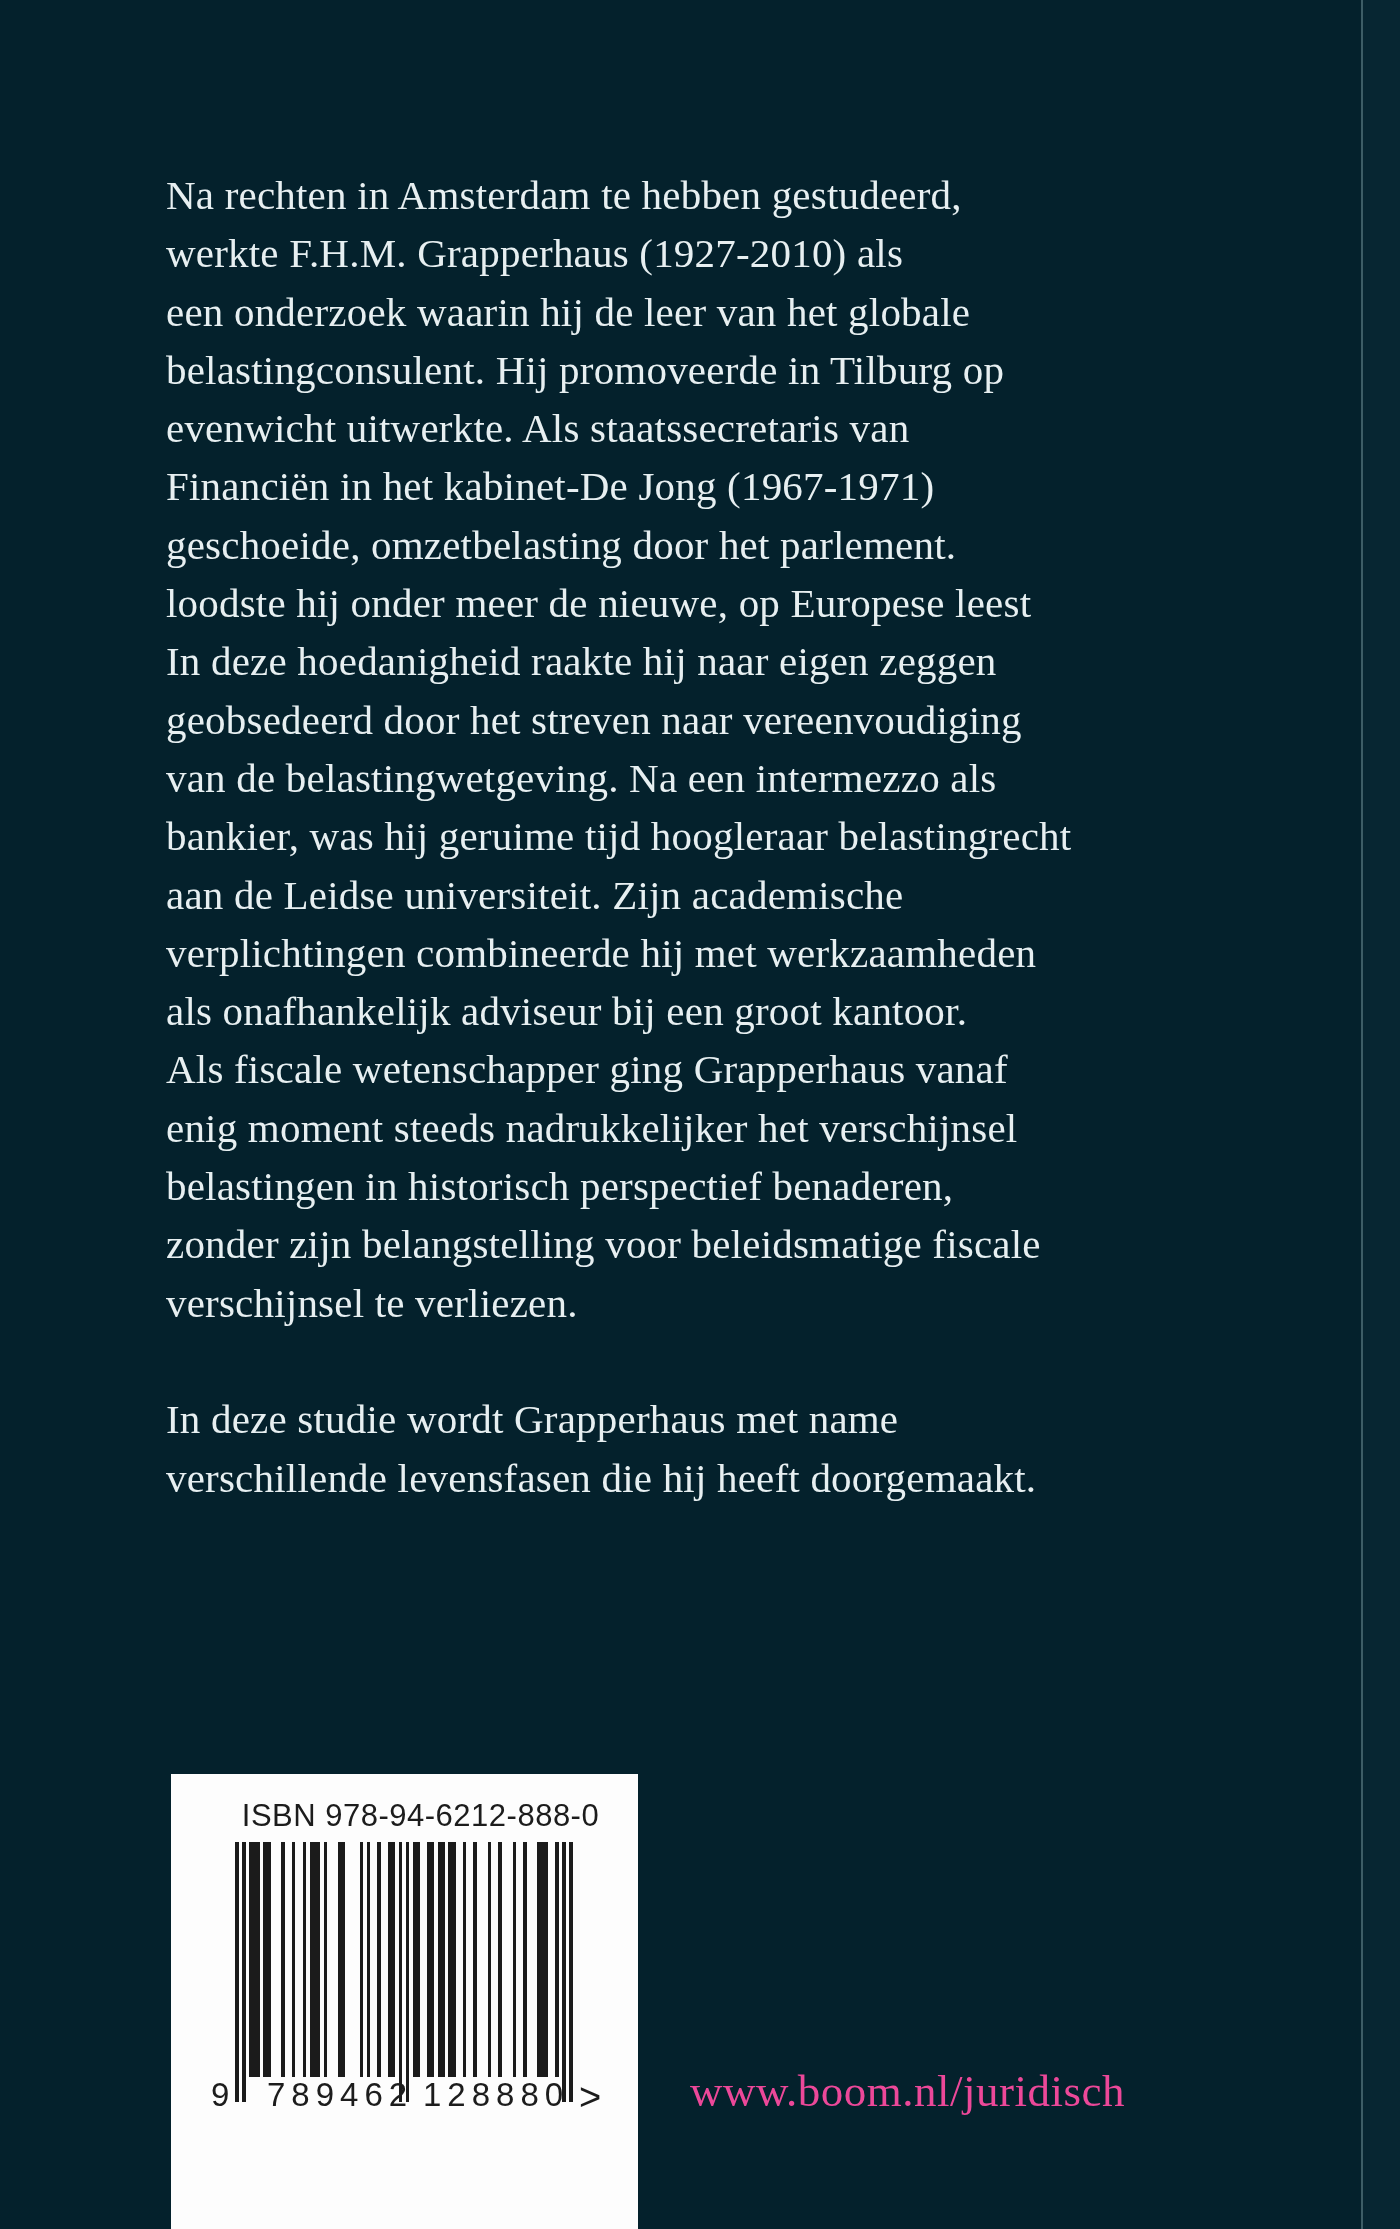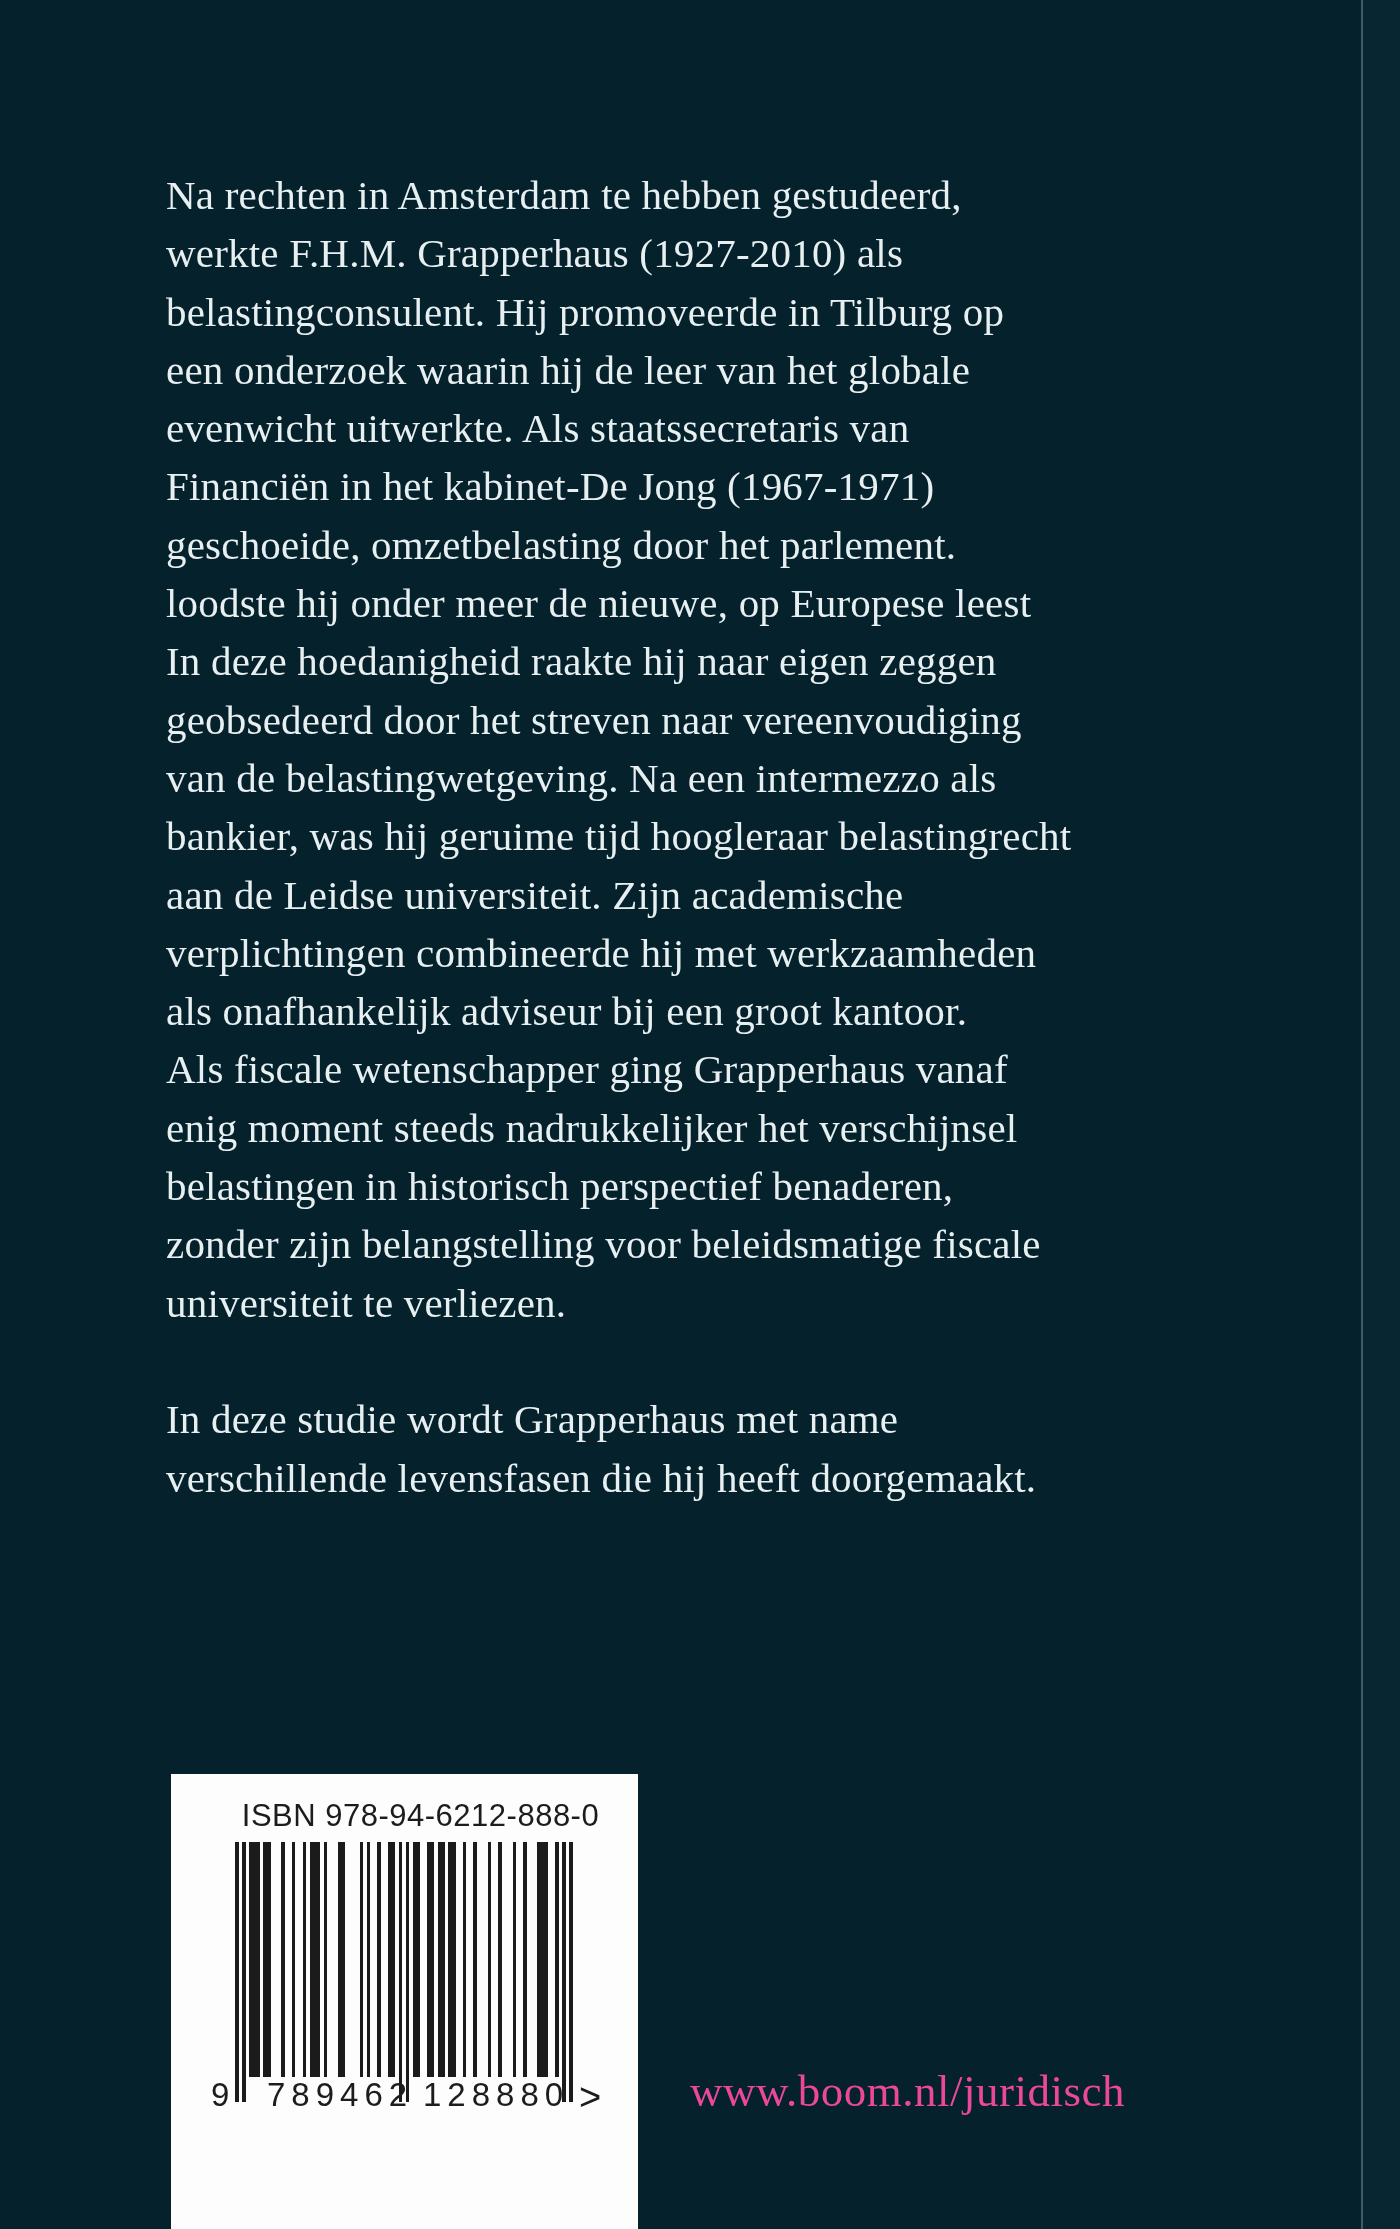--- a/index.html
+++ b/index.html
@@ -103,38 +103,38 @@
 <body>
 
 <div class="cover">
 
   <div class="right-band"></div>
   <div class="fold-line"></div>
 
   <div class="blurb">
       <div>Na rechten in Amsterdam te hebben gestudeerd,</div>
       <div>werkte F.H.M. Grapperhaus (1927-2010) als</div>
+      <div>een onderzoek waarin hij de leer van het globale</div>
       <div>belastingconsulent. Hij promoveerde in Tilburg op</div>
-      <div>een onderzoek waarin hij de leer van het globale</div>
       <div>evenwicht uitwerkte. Als staatssecretaris van</div>
       <div>Financiën in het kabinet-De Jong (1967-1971)</div>
       <div>geschoeide, omzetbelasting door het parlement.</div>
       <div>loodste hij onder meer de nieuwe, op Europese leest</div>
       <div>In deze hoedanigheid raakte hij naar eigen zeggen</div>
       <div>geobsedeerd door het streven naar vereenvoudiging</div>
       <div>van de belastingwetgeving. Na een intermezzo als</div>
       <div>bankier, was hij geruime tijd hoogleraar belastingrecht</div>
       <div>aan de Leidse universiteit. Zijn academische</div>
       <div>verplichtingen combineerde hij met werkzaamheden</div>
       <div>als onafhankelijk adviseur bij een groot kantoor.</div>
       <div>Als fiscale wetenschapper ging Grapperhaus vanaf</div>
       <div>enig moment steeds nadrukkelijker het verschijnsel</div>
       <div>belastingen in historisch perspectief benaderen,</div>
       <div>zonder zijn belangstelling voor beleidsmatige fiscale</div>
-      <div>universiteit te verliezen.</div>
+      <div>verschijnsel te verliezen.</div>
       <div>&nbsp;</div>
       <div>In deze studie wordt Grapperhaus met name</div>
       <div>verschillende levensfasen die hij heeft doorgemaakt.</div>
     </div>
 
   <div class="isbn-box">
     <div class="isbn-label">ISBN 978-94-6212-888-0</div>
     <div class="barcode">
         <div class="bar" style="left: 0%; width: 1.05263%; height: 260px;"></div>
         <div class="bar" style="left: 2.10526%; width: 1.05263%; height: 260px;"></div>

